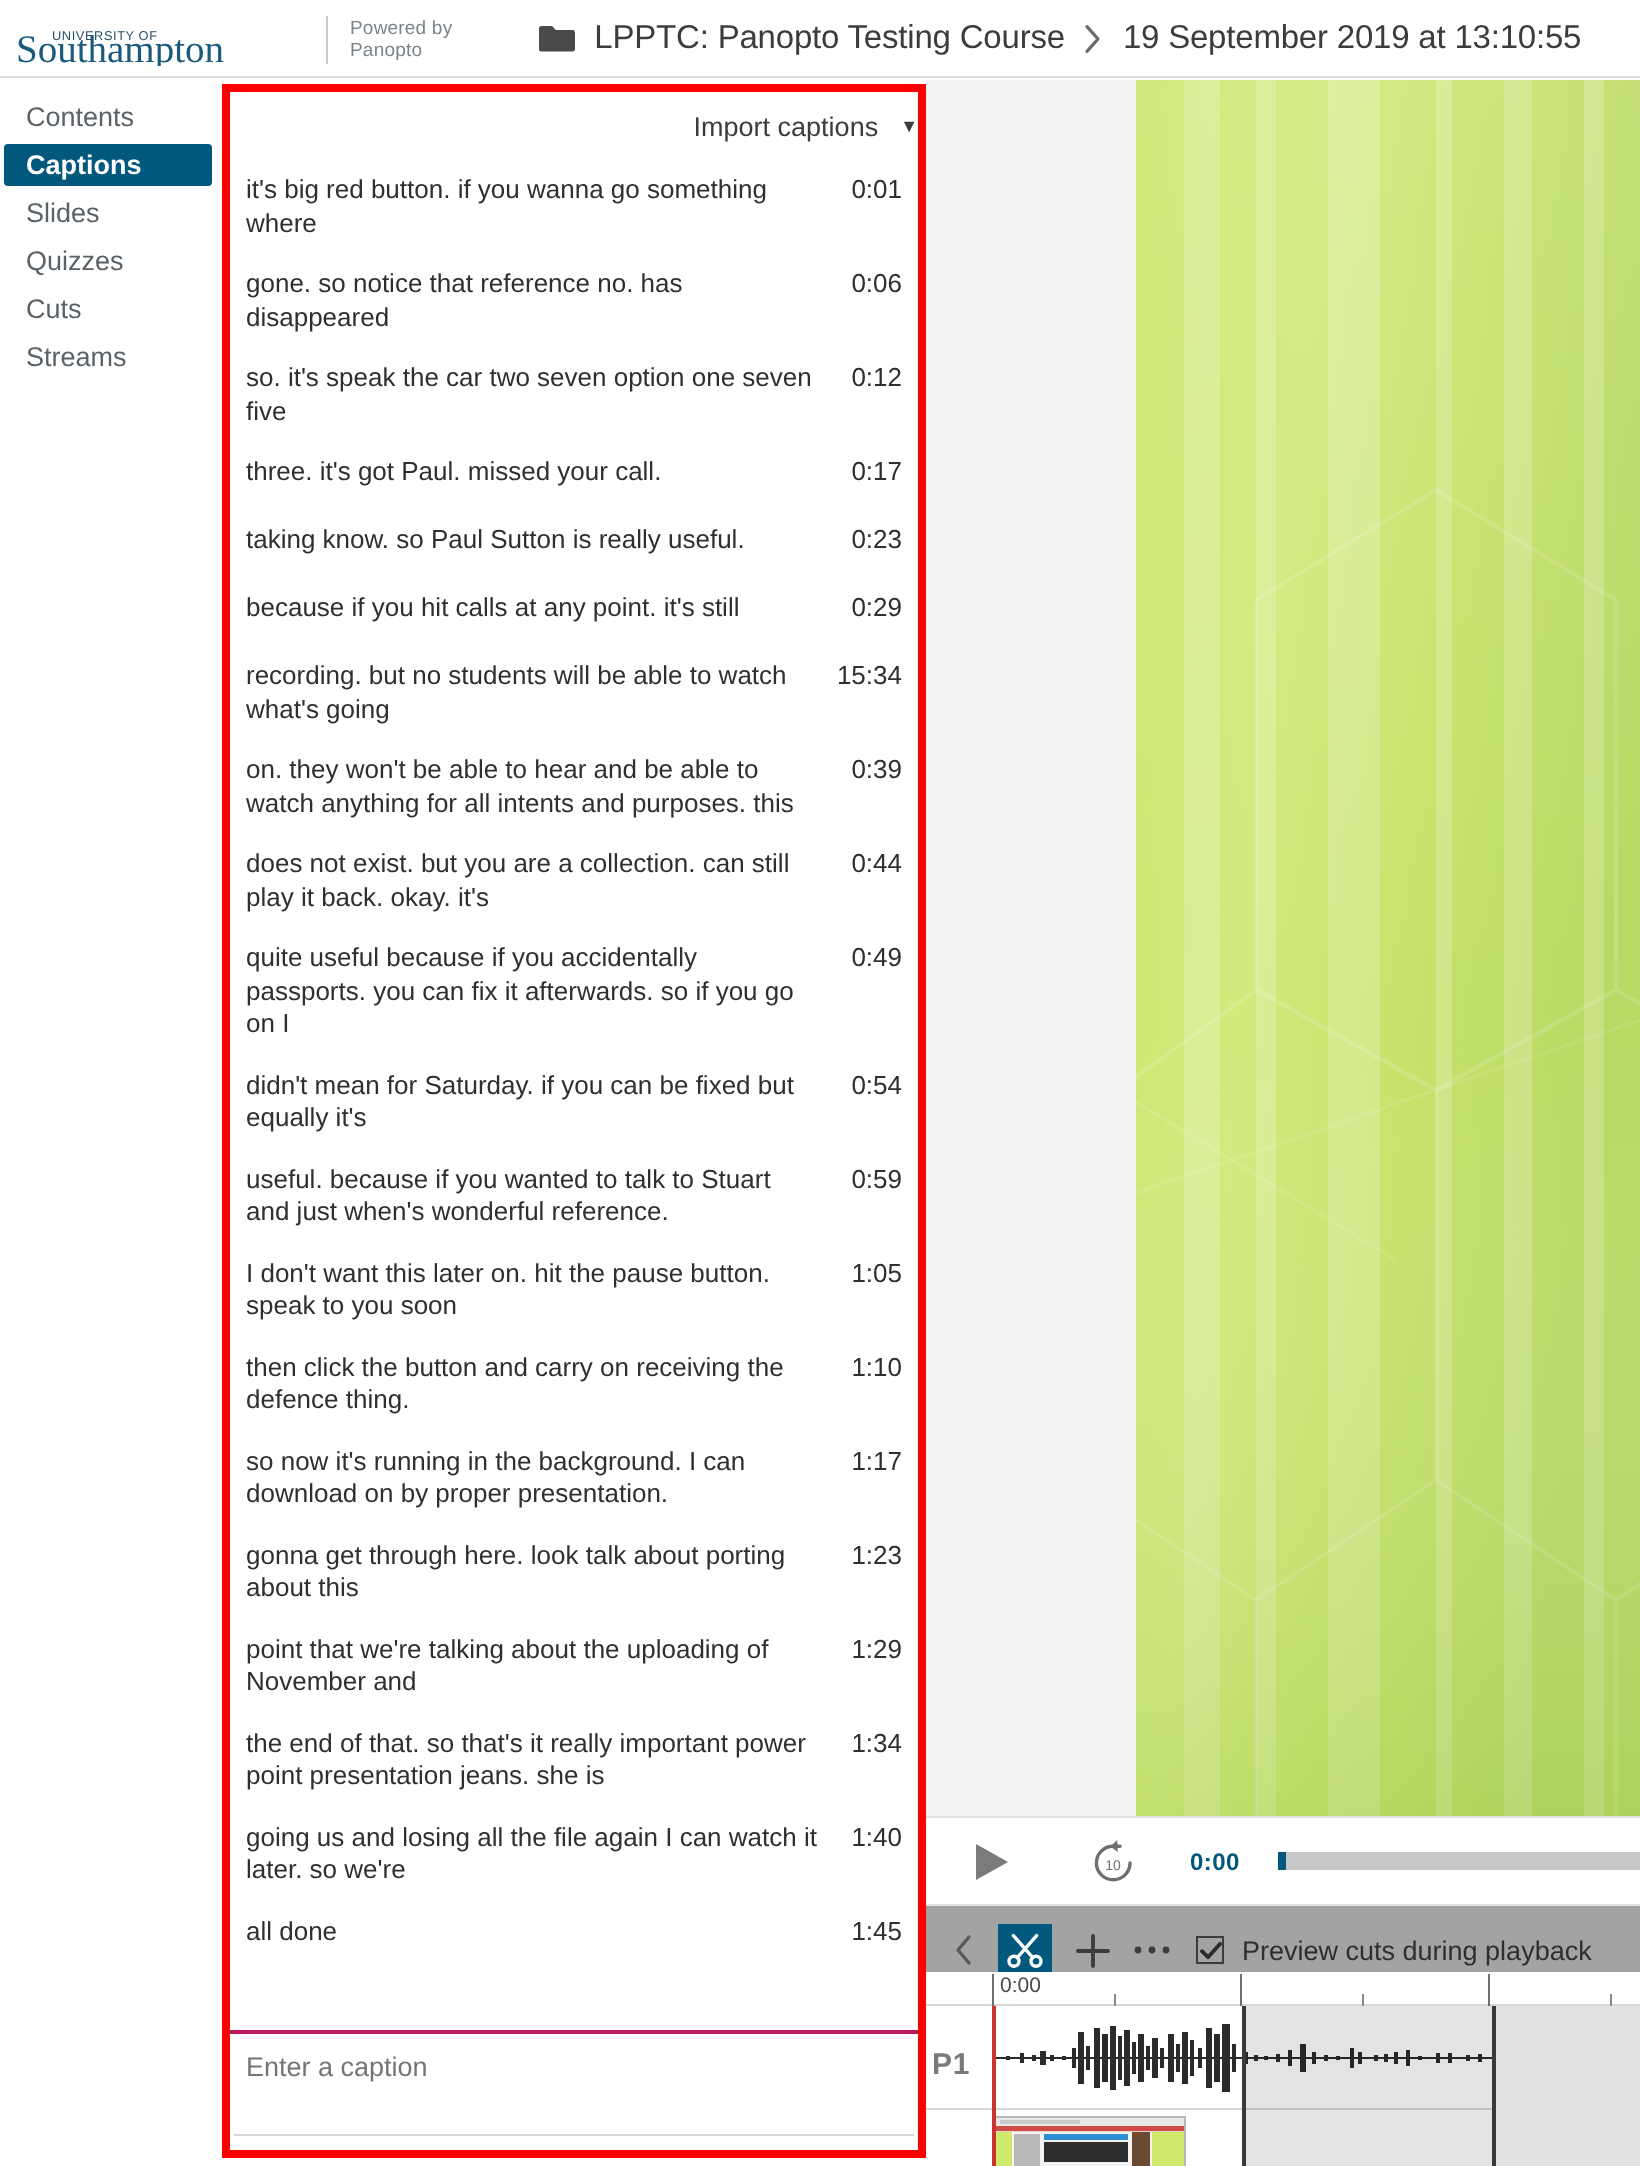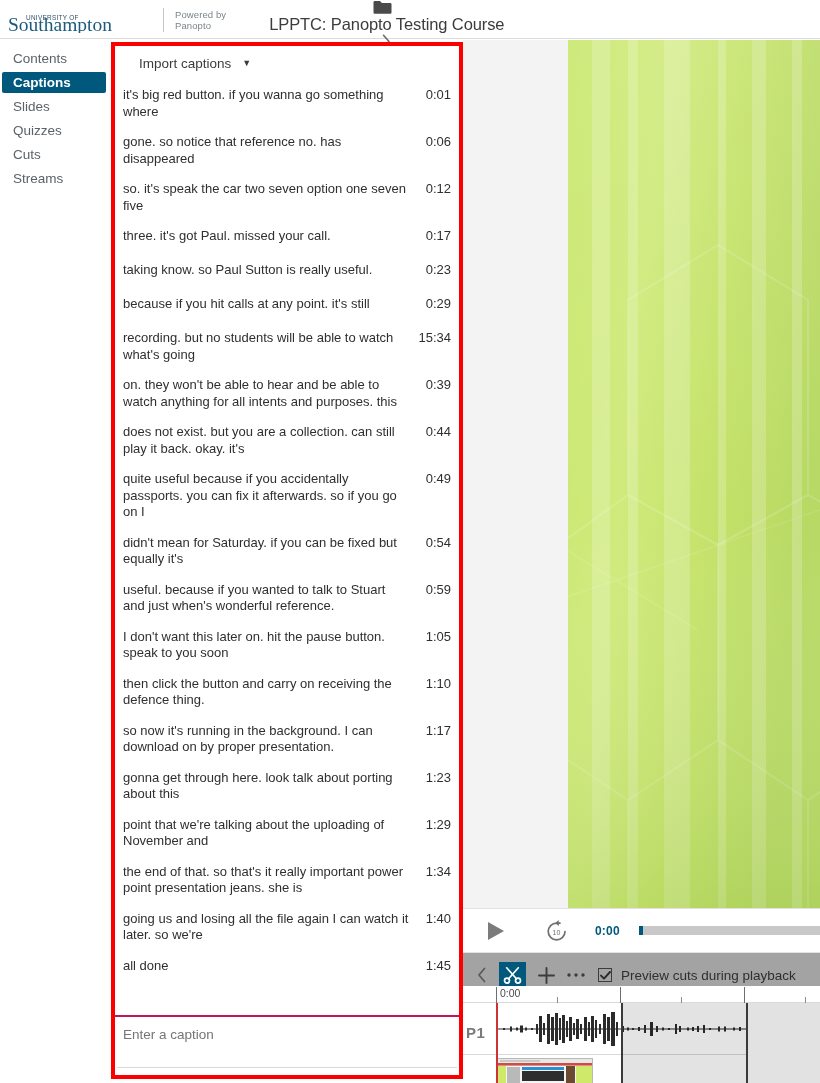--- a/index.html
+++ b/index.html
@@ -42,21 +42,20 @@
     line-height: 11px;
     color: #7b8489;
     letter-spacing: .1px;
     white-space: pre-line;
   }
   .breadcrumb {
     display: flex; align-items: center;
     margin-left: 43px;
     height: 39px;
     color: #4a4a4a;
-    flex-direction: column;
   }
   .folder-icon { margin-right: 9px; display: flex; align-items: center; }
   .crumb-course {
     font-size: 16.5px;
     color: #3c3c3c;
     letter-spacing: -0.1px;
     white-space: nowrap;
   }
   .crumb-sep {
     margin: 0 10px;
@@ -109,22 +108,23 @@
     position: absolute;
     left: 115px; top: 46px;
     width: 344px; height: 1029px;
     background: #ffffff;
     overflow: hidden;
     display: flex; flex-direction: column;
   }
   .import-row {
     height: 34px;
     display: flex; align-items: center;
-    padding-left: 24px;
+    padding-left: 8px;
     flex: 0 0 auto;
+    justify-content: flex-end;
   }
   .import-label {
     font-size: 13.5px;
     color: #3c3c3c;
   }
   .import-caret {
     margin-left: 11px;
     font-size: 9px;
     color: #3c3c3c;
     line-height: 1;

